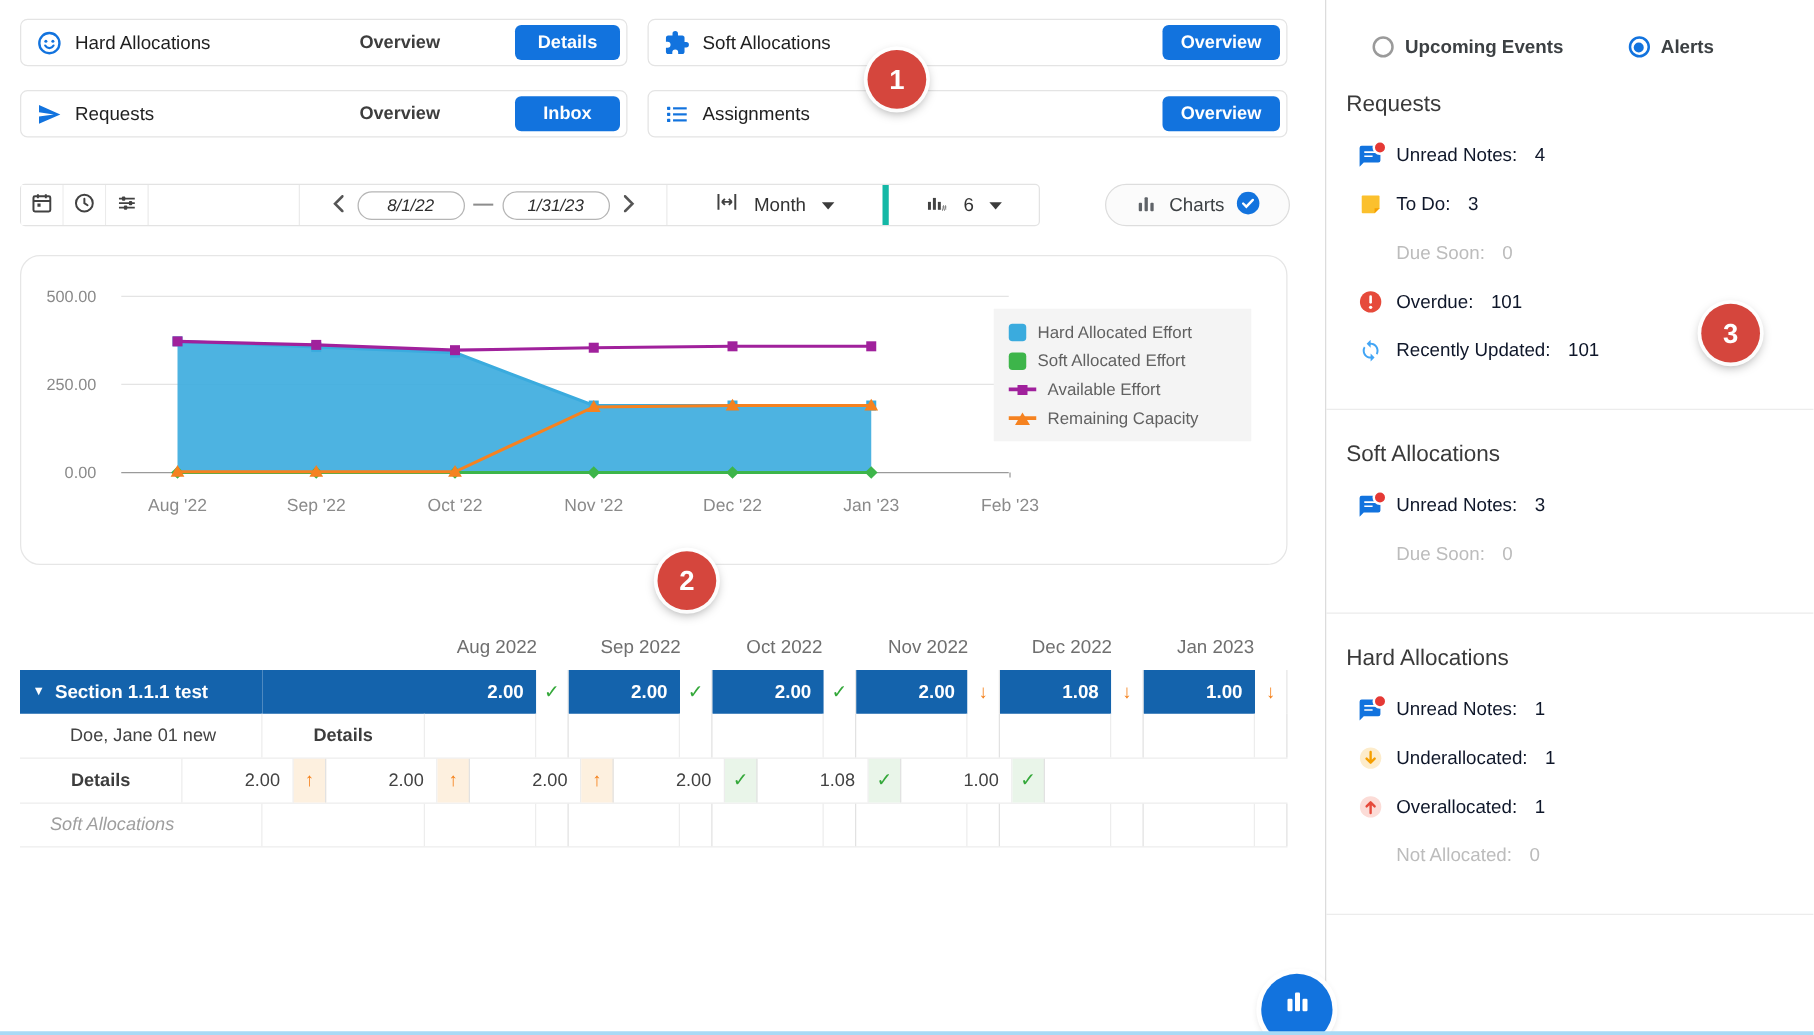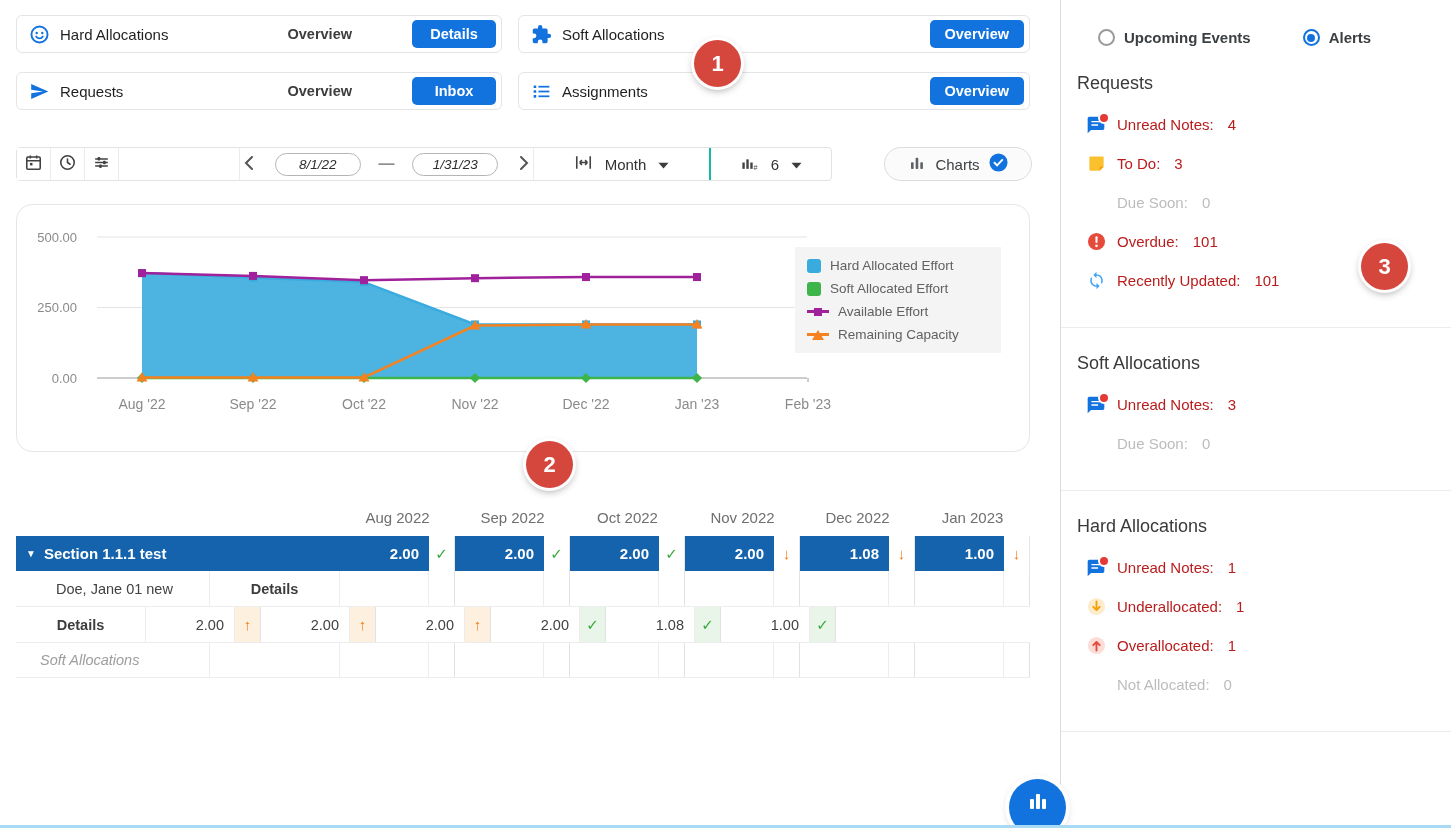--- a/index.html
+++ b/index.html
@@ -14,25 +14,25 @@
   .sp{flex:1;}
   .gap44{width:40px;flex:0 0 auto;}
   .card-overview{font-size:14.5px;font-weight:700;color:#3d3d3d;cursor:pointer;white-space:nowrap;}
   .card-btn{background:#1273de;color:#fff;border:none;border-radius:5px;height:28px;min-width:84px;padding:0 15px;font-size:14.5px;font-weight:700;font-family:inherit;cursor:pointer;}
 
   
   .toolbar{position:absolute;left:16px;top:147px;width:816px;height:34px;border:1px solid #e3e3e3;border-radius:4px;display:flex;align-items:stretch;box-sizing:border-box;background:#fff;}
   .tb-icon{width:34px;border:none;border-right:1px solid #ebebeb;background:#fff;display:flex;align-items:center;justify-content:center;cursor:pointer;padding:0;}
   .tb-spacer{flex:1;}
   .tb-sec{display:flex;align-items:center;box-sizing:border-box;}
-  .tb-date{border-left:1px solid #ebebeb;border-right:1px solid #ebebeb;width:295px;justify-content:space-between;gap:7px;}
+  .tb-date{border-left:1px solid #ebebeb;border-right:1px solid #ebebeb;width:295px;justify-content:center;gap:7px;}
   .nav-btn{background:none;border:none;padding:2px 4px;cursor:pointer;display:flex;align-items:center;}
   .date-field{width:86px;height:23px;border:1px solid #b5b5b5;border-radius:12px;text-align:center;font-style:italic;font-size:13.5px;color:#2d2d2d;font-family:inherit;background:#fff;box-sizing:border-box;outline:none;}
   .date-sep{color:#8d8d8d;font-weight:bold;}
-  .tb-interval{width:177px;justify-content:center;gap:12px;border-right:2px solid #14b8a6;cursor:pointer;}
+  .tb-interval{width:177px;justify-content:center;gap:12px;border-right:5px solid #14b8a6;cursor:pointer;}
   .tb-count{width:120px;justify-content:center;gap:12px;cursor:pointer;}
   .tb-label{font-size:15px;color:#333;}
   .charts-btn{position:absolute;left:884px;top:147px;width:148px;height:34px;border:1px solid #ddd;border-radius:17px;background:#fbfbfb;display:flex;align-items:center;justify-content:center;gap:9px;cursor:pointer;font-family:inherit;}
   .charts-lbl{font-size:15px;color:#3c4043;}
 
   
   .chart-panel{position:absolute;left:16px;top:204px;width:1014px;height:248px;border:1px solid #e6e6e6;border-radius:16px;box-sizing:border-box;}
   #chart-svg{display:block;}
   .ax{font-size:13px;fill:#8a8a8a;}
   .xl{font-size:14px;}
@@ -78,21 +78,21 @@
   
   .right-panel{position:absolute;left:1060px;top:0;width:391px;height:828px;border-left:1px solid #dcdcdc;box-sizing:border-box;background:#fff;}
   .radio-row{padding:27px 0 0 37px;display:flex;gap:52px;height:48px;box-sizing:border-box;}
   .radio-item{display:flex;align-items:center;gap:9px;cursor:pointer;font-weight:bold;}
   .radio{width:17px;height:17px;border:2px solid #9a9a9a;border-radius:50%;box-sizing:border-box;position:relative;background:#fff;flex:0 0 auto;}
   .radio.sel{border-color:#1273de;}
   .radio.sel::after{content:"";position:absolute;left:2.5px;top:2.5px;width:8px;height:8px;border-radius:50%;background:#1273de;}
   .radio-lbl{font-size:15px;color:#3c4043;white-space:nowrap;}
   .alert-section{padding:25px 16px 27px 16px;border-bottom:1px solid #ececec;}
   .sec-title{font-size:18px;color:#3a3a3a;margin-bottom:11px;}
-  .alert-item{display:flex;align-items:center;gap:11px;height:39px;padding-left:9px;font-size:15px;color:#b91c1c;cursor:pointer;}
+  .alert-item{display:flex;align-items:center;gap:11px;height:39px;padding-left:9px;font-size:15px;color:#0f172a;cursor:pointer;}
   .alert-item.disabled{color:#bcbcbc;padding-left:40px;cursor:default;}
   .al-cnt{margin-left:3px;}
   .alert-icon{width:20px;height:20px;position:relative;display:flex;align-items:center;justify-content:center;flex:0 0 auto;}
   .red-dot{position:absolute;top:-3px;right:-4px;width:8px;height:8px;background:#e53935;border-radius:50%;border:2px solid #fff;}
 
   
   .annotation{position:absolute;width:47px;height:47px;border-radius:50%;background:#d5463d;color:#fff;font-size:22px;font-weight:700;display:flex;align-items:center;justify-content:center;box-shadow:0 0 0 3px rgba(255,255,255,0.95),0 3px 9px rgba(0,0,0,0.4);z-index:50;}
   .a1{left:694px;top:40px;}
   .a2{left:526px;top:441px;}
   .a3{left:1361px;top:243px;}

